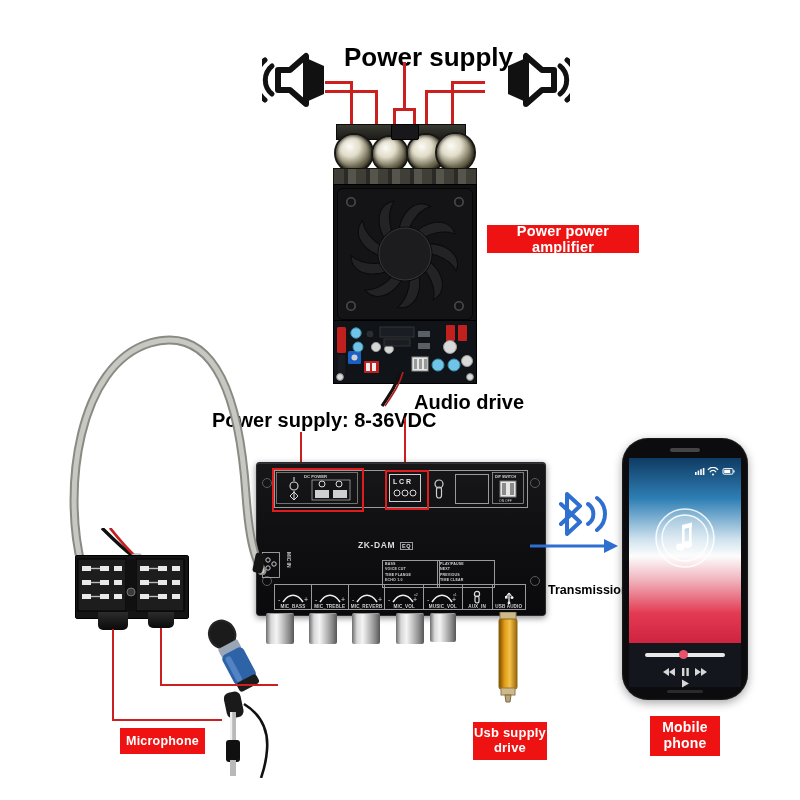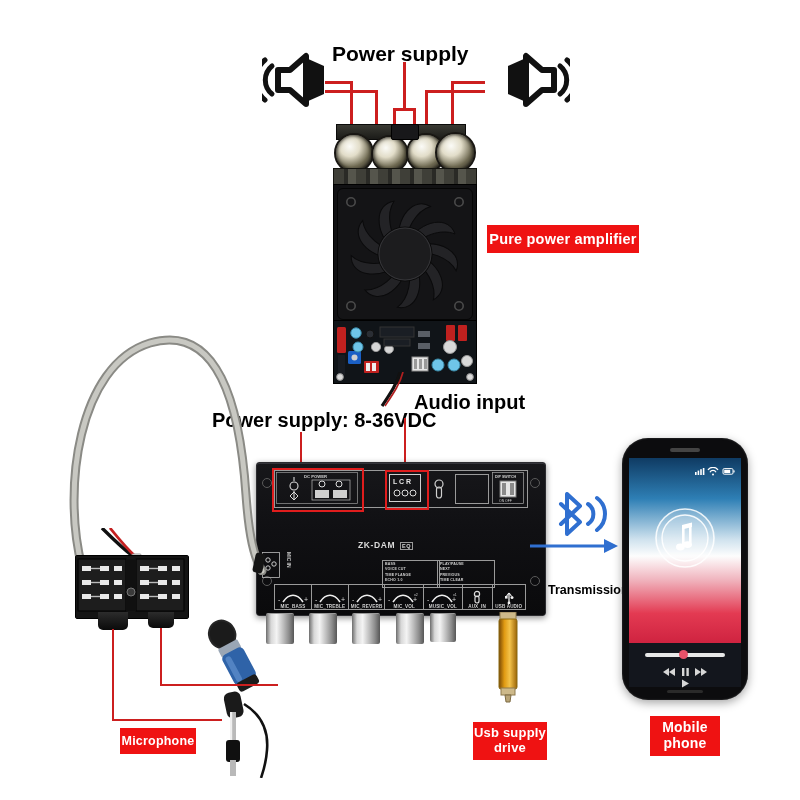--- a/index.html
+++ b/index.html
@@ -42,21 +42,21 @@
 
 <div class="abs" style="left:484px;top:48px;width:86px;height:64px;transform:scaleX(-1);">
   <svg width="86" height="64" viewBox="0 0 86 64">
     <path d="M44 8 L44 56 L28 42 L16 42 L16 22 L28 22 Z" fill="none" stroke="#111" stroke-width="6" stroke-linejoin="round"></path>
     <path d="M44 10 L62 18 L62 46 L44 54 Z" fill="#111"></path>
     <path d="M10 18 A18 18 0 0 0 10 46" fill="none" stroke="#111" stroke-width="5" stroke-linecap="round"></path>
     <path d="M3 12 A26 26 0 0 0 3 52" fill="none" stroke="#111" stroke-width="5" stroke-linecap="round"></path>
   </svg>
 </div>
 
-<div class="abs blk" style="left:332px;top:42px;font-size:21px;">Power supply</div>
+<div class="abs blk" style="left:344px;top:42px;font-size:26px;">Power supply</div>
 
 <div class="abs wire-red" style="left:325px;top:81px;width:28px;height:2.5px;"></div>
 <div class="abs wire-red" style="left:350px;top:81px;width:2.5px;height:45px;"></div>
 <div class="abs wire-red" style="left:325px;top:90px;width:52px;height:2.5px;"></div>
 <div class="abs wire-red" style="left:375px;top:90px;width:2.5px;height:36px;"></div>
 
 <div class="abs wire-red" style="left:451px;top:81px;width:34px;height:2.5px;"></div>
 <div class="abs wire-red" style="left:451px;top:81px;width:2.5px;height:45px;"></div>
 <div class="abs wire-red" style="left:425px;top:90px;width:60px;height:2.5px;"></div>
 <div class="abs wire-red" style="left:425px;top:90px;width:2.5px;height:36px;"></div>
@@ -139,23 +139,23 @@
   </svg>
 </div>
 
 <div class="abs" style="left:380px;top:372px;width:34px;height:36px;">
   <svg width="34" height="36" viewBox="0 0 34 36">
     <path d="M20 0 C17 12 10 22 2 34" stroke="#111" stroke-width="3.2" fill="none"></path>
     <path d="M23 0 C20 12 13 22 5 34" stroke="#b02020" stroke-width="1.7" fill="none"></path>
   </svg>
 </div>
 
-<div class="abs lbl-red" style="left:487px;top:225px;width:152px;height:28px;font-size:14.5px;display:flex;align-items:center;justify-content:center;">Pure power amplifier</div>
-
-<div class="abs blk" style="left:414px;top:391px;font-size:20px;">Audio input</div>
+<div class="abs lbl-red" style="left:487px;top:225px;width:152px;height:28px;font-size:14.5px;display:flex;align-items:center;justify-content:center;">Power power amplifier</div>
+
+<div class="abs blk" style="left:414px;top:391px;font-size:20px;">Audio drive</div>
 
 <div class="abs blk" style="left:212px;top:409px;font-size:20px;">Power supply: 8-36VDC</div>
 
 <div class="abs wire-red" style="left:300px;top:432px;width:2.4px;height:32px;"></div>
 <div class="abs wire-red" style="left:404px;top:418px;width:2.4px;height:44px;"></div>
 
 <div class="abs board-main" style="left:256px;top:462px;width:288px;height:152px;"></div>
 
 <div class="abs silkbox" style="left:274px;top:470px;width:252px;height:36px;"></div>
 
@@ -491,19 +491,19 @@
     <div class="abs" style="left:52px;top:31px;width:10px;height:9px;">
       <svg width="10" height="9" viewBox="0 0 10 9">
           <path d="M1 0.5 L1 8.5 L8 4.5 Z" fill="#d7d7d7"></path>
         </svg>
     </div>
   </div>
 
   <div class="abs" style="left:45px;top:252px;width:36px;height:3px;background:#2a2a2a;border-radius:2px;"></div>
 </div>
 
-<div class="abs lbl-red" style="left:120px;top:728px;width:76px;height:26px;font-size:12.5px;display:flex;align-items:center;justify-content:center;">Microphone</div>
+<div class="abs lbl-red" style="left:120px;top:728px;width:85px;height:26px;font-size:12.5px;display:flex;align-items:center;justify-content:center;">Microphone</div>
 
 <div class="abs lbl-red" style="left:473px;top:722px;width:74px;height:38px;font-size:13px;display:flex;align-items:center;justify-content:center;white-space:pre-line;">Usb supply
 drive</div>
 
 <div class="abs lbl-red" style="left:650px;top:716px;width:70px;height:40px;font-size:14px;display:flex;align-items:center;justify-content:center;white-space:pre-line;">Mobile
 phone</div>
 
 </body></html>

